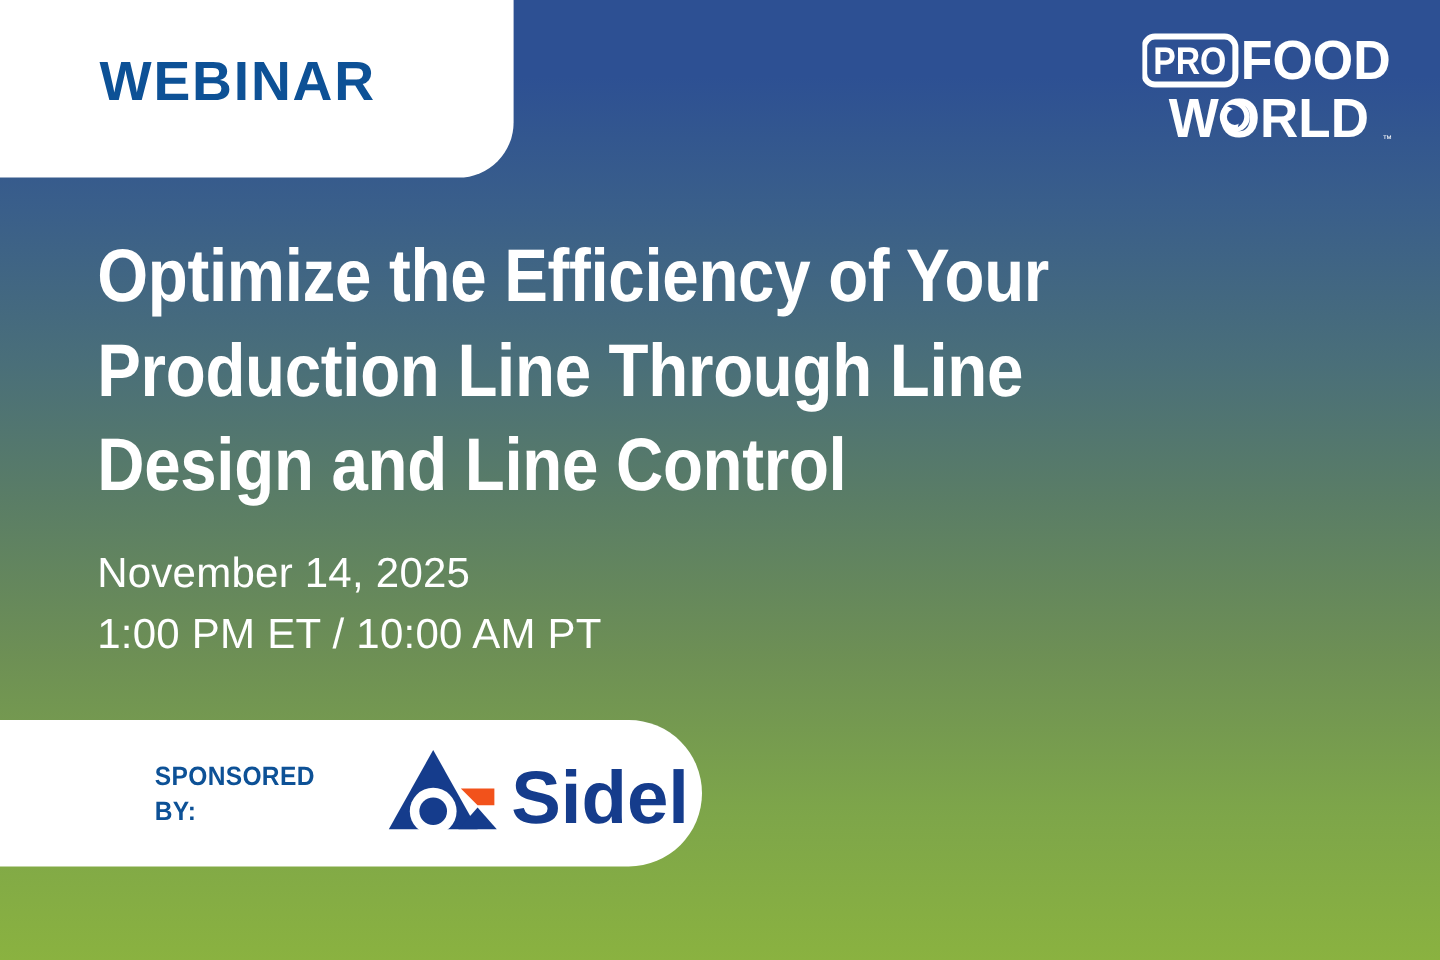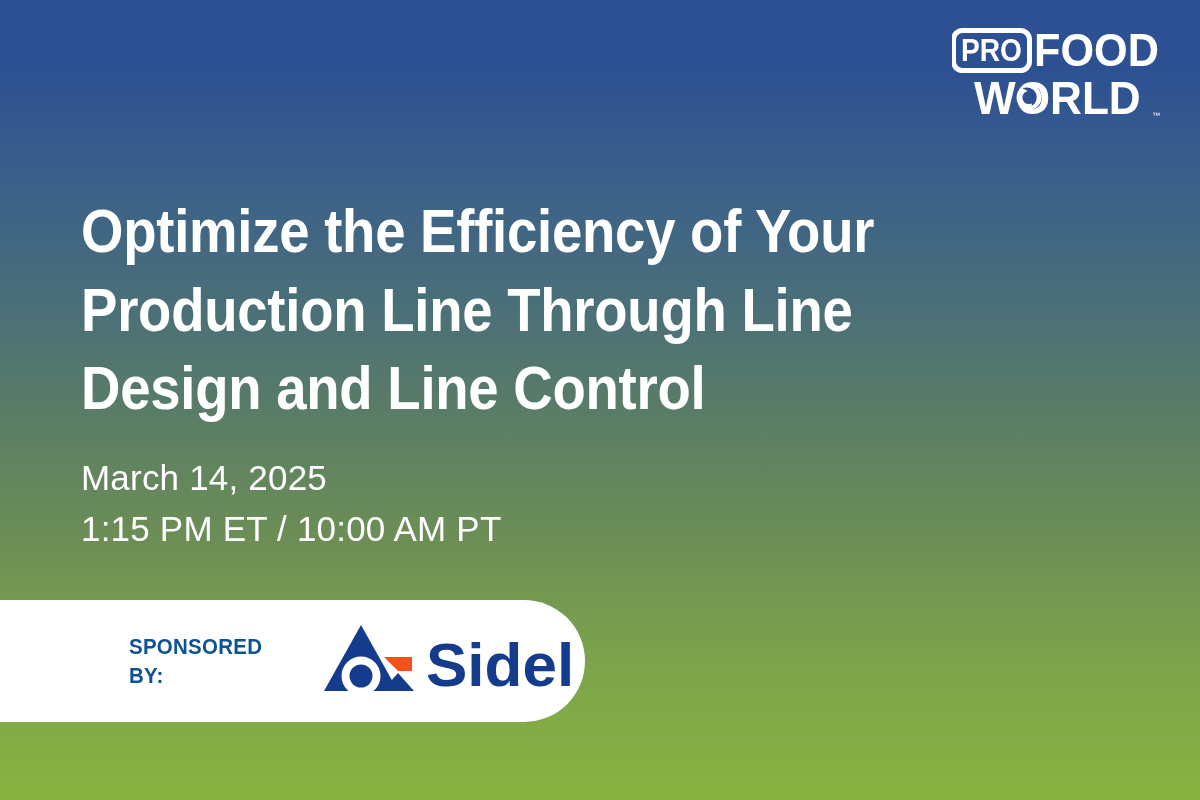--- a/index.html
+++ b/index.html
@@ -116,20 +116,23 @@
     width: 265px;
     height: 84px;
   }
   #sidel-logo svg { display: block; width: 100%; height: 100%; }
 </style>
 </head>
 <body>
 
 <div id="poster">
 
+  <div id="webinar-badge">
+    <div class="label">WEBINAR</div>
+  </div>
 
   <div id="pfw-logo">
     <svg viewBox="0 0 210 96" xmlns="http://www.w3.org/2000/svg" aria-hidden="true">
 
       <rect x="1.5" y="4.5" width="76" height="40" rx="9" ry="9" fill="none" stroke="#ffffff" stroke-width="5"></rect>
       <text x="39.5" y="35.5" text-anchor="middle" font-family="'Liberation Sans', sans-serif" font-size="32" font-weight="bold" fill="#ffffff" transform="translate(39.5,0) scale(0.88,1) translate(-39.5,0)">PRO</text>
 
       <text x="82" y="40" font-family="'Liberation Sans', sans-serif" font-size="46" font-weight="bold" fill="#ffffff" transform="translate(82,0) scale(0.94,1) translate(-82,0)">FOOD</text>
 
       <text x="22" y="88" font-family="'Liberation Sans', sans-serif" font-size="46" font-weight="bold" fill="#ffffff" transform="translate(22,0) scale(0.96,1) translate(-22,0)">WORLD</text>
@@ -140,22 +143,22 @@
         <circle cx="77" cy="71.5" r="6.6" fill="#2d5093"></circle>
       </g>
 
       <text x="200" y="92" font-family="'Liberation Sans', sans-serif" font-size="8" fill="#ffffff">™</text>
     </svg>
   </div>
 
   <div id="headline">Optimize the Efficiency of Your Production Line Through Line Design and Line Control</div>
 
   <div id="datetime">
-    <div>March 14, 2025</div>
-    <div>1:15 PM ET / 10:00 AM PT</div>
+    <div>November 14, 2025</div>
+    <div>1:00 PM ET / 10:00 AM PT</div>
   </div>
 
   <div id="sponsor-bar">
     <div id="sponsored-by">SPONSORED
 BY:</div>
     <div id="sidel-logo">
       <svg viewBox="0 0 265 84" xmlns="http://www.w3.org/2000/svg" aria-hidden="true">
 
         <g>
           <path d="M41 6 L78 72 L4 72 Z" fill="#153c8c"></path>

